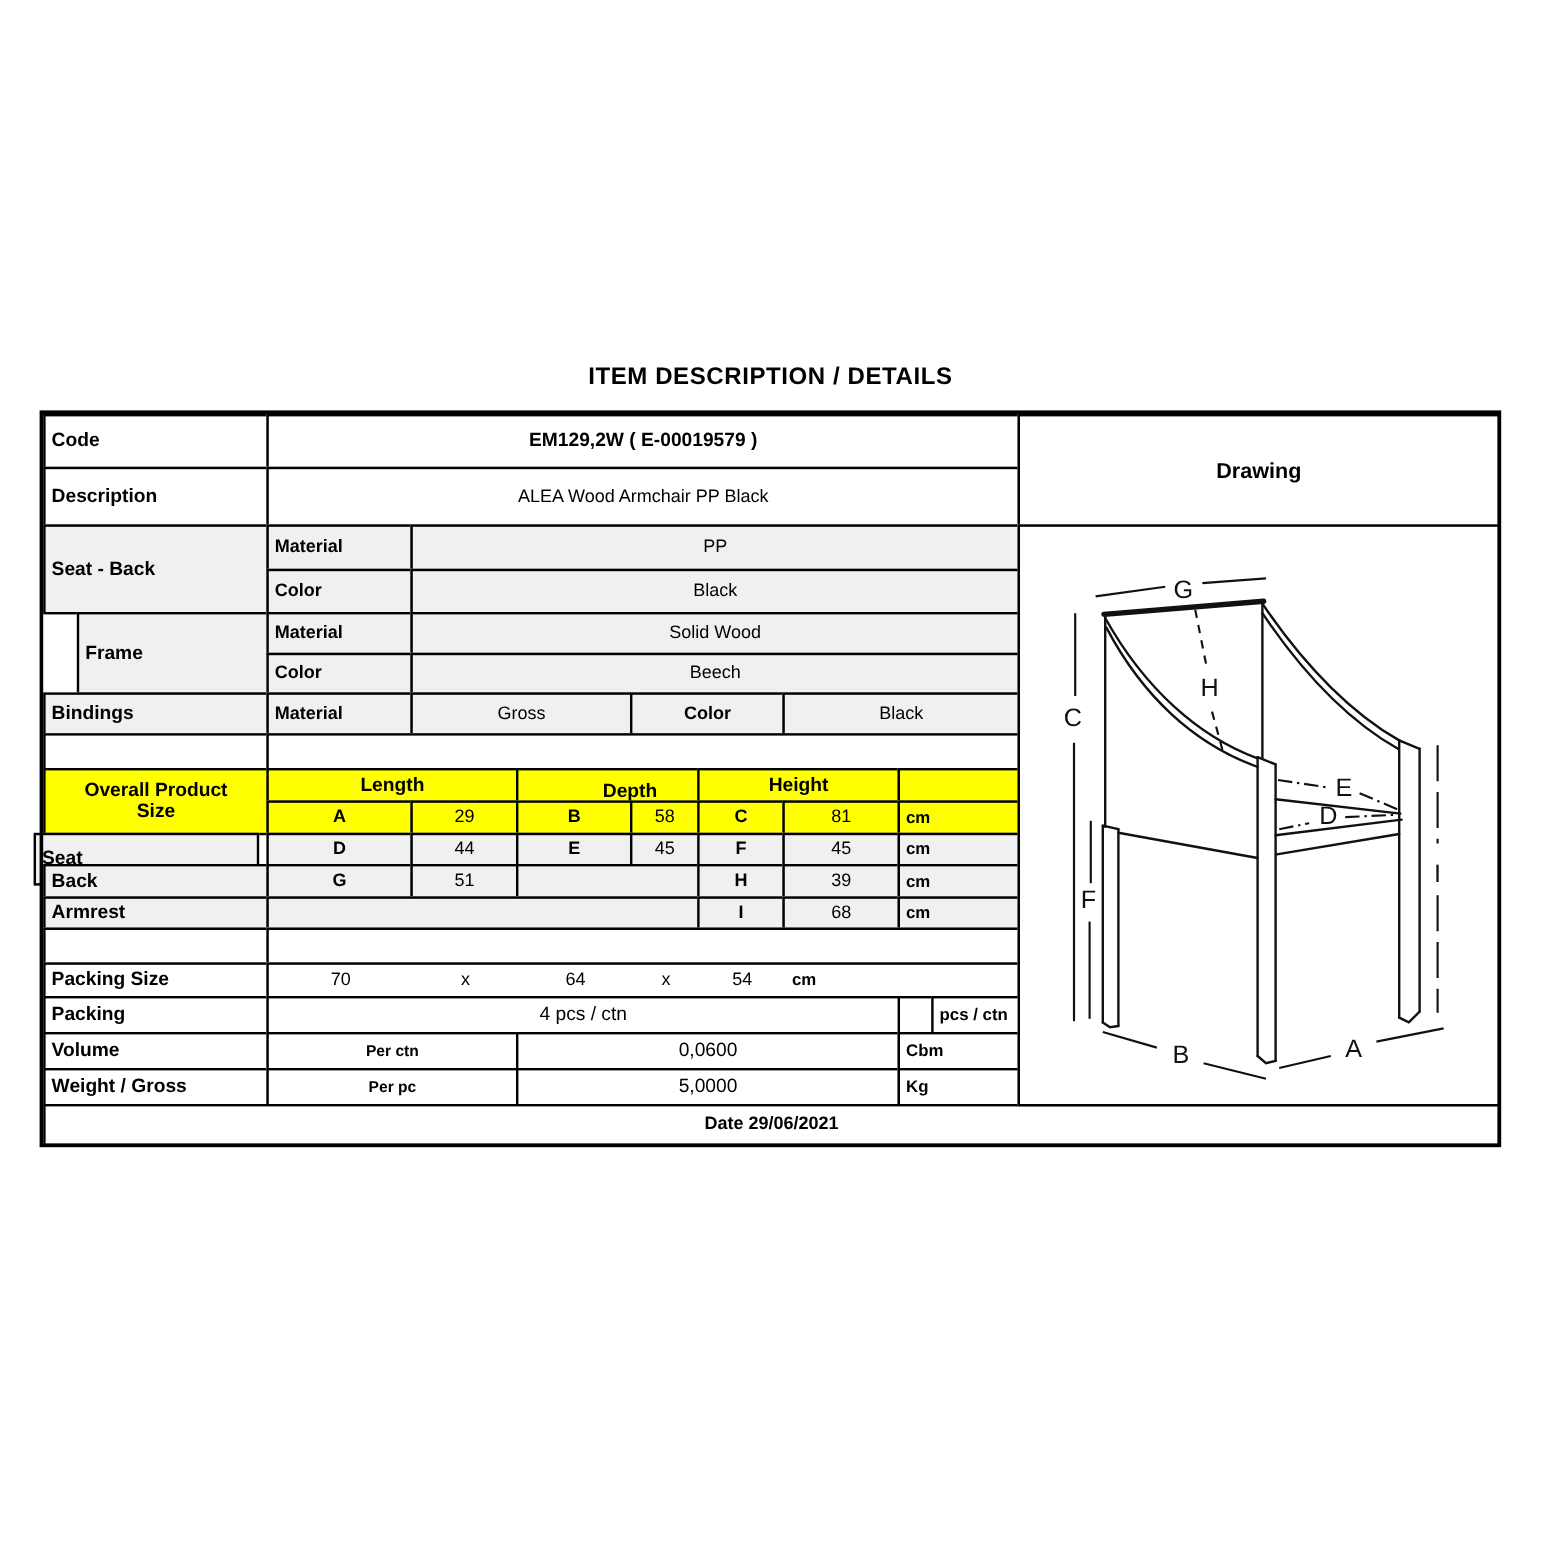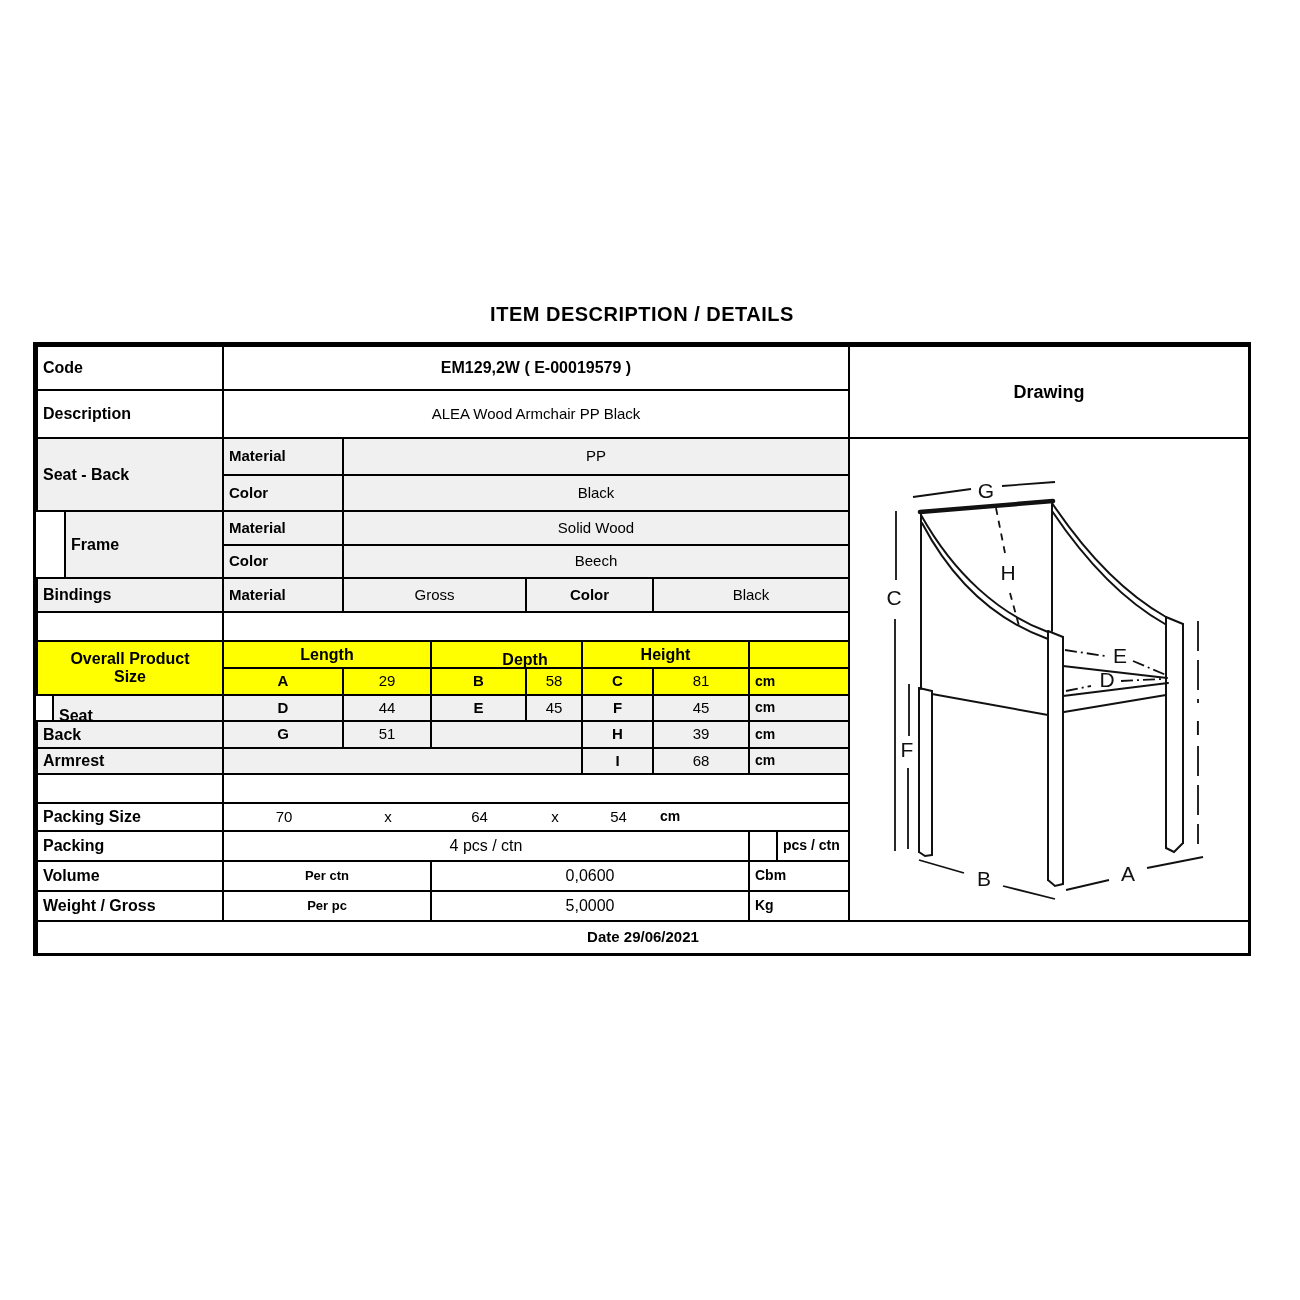--- a/index.html
+++ b/index.html
@@ -91,21 +91,21 @@
   <div class="cell yel" style="left:748px;top:640px;width:102px;height:29px;"></div>
 
   <div class="cell b yel" style="left:222px;top:667px;width:122px;height:29px;">A</div>
   <div class="cell yel" style="left:342px;top:667px;width:90px;height:29px;">29</div>
   <div class="cell b yel" style="left:430px;top:667px;width:97px;height:29px;">B</div>
   <div class="cell yel" style="left:525px;top:667px;width:58px;height:29px;">58</div>
   <div class="cell b yel" style="left:581px;top:667px;width:73px;height:29px;">C</div>
   <div class="cell yel" style="left:652px;top:667px;width:98px;height:29px;">81</div>
   <div class="cell lft b f14 yel" style="left:748px;top:667px;width:102px;height:29px;">cm</div>
 
-  <div class="cell lft b f16 gray" style="left:52px;top:694px;width:188px;height:44px;">Seat</div>
+  <div class="cell lft b f16 gray" style="left:28px;top:694px;width:188px;height:44px;">Seat</div>
   <div class="cell b gray" style="left:222px;top:694px;width:122px;height:28px;">D</div>
   <div class="cell gray" style="left:342px;top:694px;width:90px;height:28px;">44</div>
   <div class="cell b gray" style="left:430px;top:694px;width:97px;height:28px;">E</div>
   <div class="cell gray" style="left:525px;top:694px;width:58px;height:28px;">45</div>
   <div class="cell b gray" style="left:581px;top:694px;width:73px;height:28px;">F</div>
   <div class="cell gray" style="left:652px;top:694px;width:98px;height:28px;">45</div>
   <div class="cell lft b f14 gray" style="left:748px;top:694px;width:102px;height:28px;">cm</div>
 
   <div class="cell lft b f16 gray" style="left:36px;top:720px;width:188px;height:29px;">Back</div>
   <div class="cell b gray" style="left:222px;top:720px;width:122px;height:29px;">G</div>

